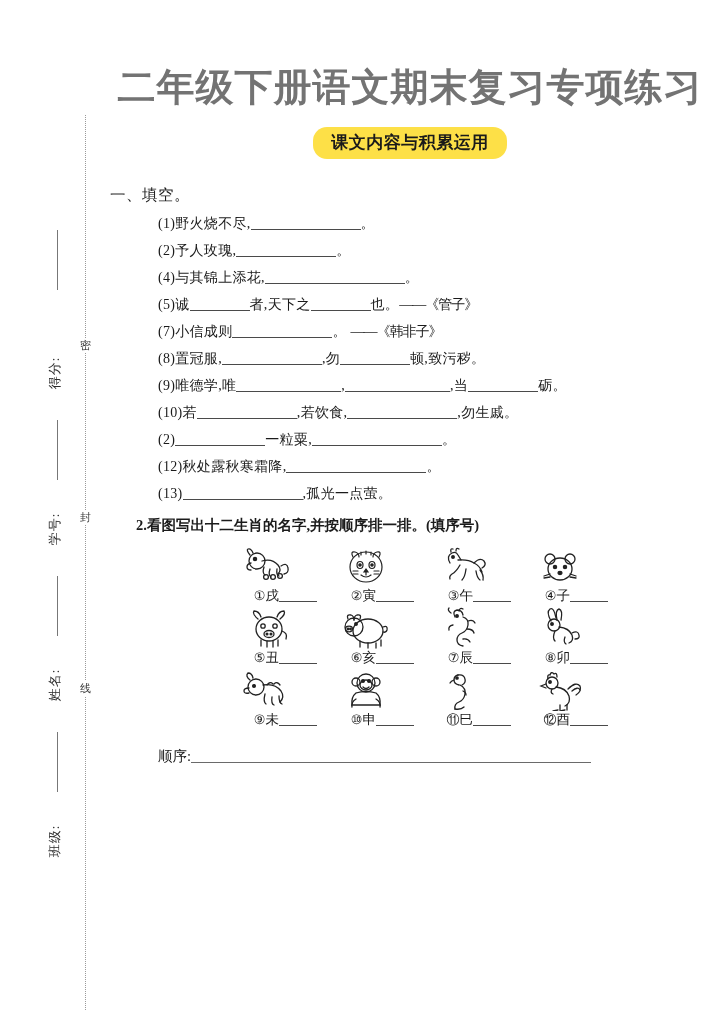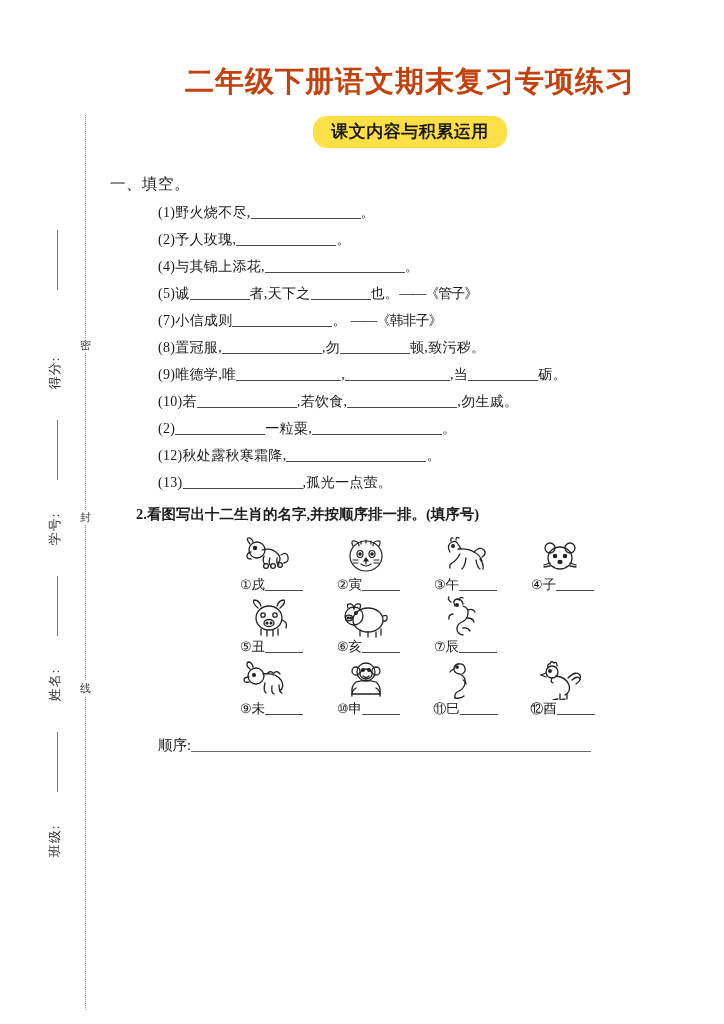--- a/index.html
+++ b/index.html
@@ -81,25 +81,25 @@
     left: 110px;
     top: 0;
     width: 600px;
     height: 1024px;
   }
 
   #page-title {
     margin: 0;
     padding-top: 62px;
     text-align: center;
-    font-size: 29px;
+    font-size: 38px;
     font-weight: 700;
     letter-spacing: 1px;
     font-family: "Liberation Serif", "DejaVu Serif", serif;
-    color: #c2410c;
+    color: #737373;
   }
 
   .subtitle-wrap {
     text-align: center;
     margin-top: 14px;
   }
   #subtitle-badge {
     display: inline-block;
     background: #fde047;
     color: #1a1a1a;
@@ -165,21 +165,21 @@
   .z-icon {
     height: 42px;
     display: flex;
     align-items: flex-end;
     justify-content: center;
   }
   .z-icon svg { display: block; }
   .z-label {
     font-size: 13.5px;
     white-space: nowrap;
-    text-align: center;
+    text-align: right;
     padding-left: 6px;
   }
   .z-num { font-size: 13px; }
   .z-blank {
     display: inline-block;
     border-bottom: 1px solid #4a4a4a;
     width: 38px;
     height: 13px;
     vertical-align: -2px;
   }
@@ -411,20 +411,37 @@
               <circle cx="16" cy="9" r="1.3" fill="#222"></circle>
               <path d="M22 10 q6 2 5 8 q-1 6 -6 8 q-5 2 -5 7 q0 5 6 6"></path>
               <path d="M27 14 q5 -2 7 2 M26 22 q6 0 7 4 M22 32 q5 -1 7 3"></path>
               <path d="M12 18 q-5 1 -4 5"></path>
             </g>
           </svg>
         </div>
         <div class="z-label"><span class="z-num">⑦</span><span>辰</span><span class="z-blank"></span></div>
       </div>
 
+      <div class="z-cell">
+        <div class="z-icon">
+          <svg width="50" height="42" viewBox="0 0 50 42">
+            <g fill="none" stroke="#222" stroke-width="1.3" stroke-linecap="round">
+              <path d="M16 14 q-5 -9 -1 -12 q4 -2 6 9"></path>
+              <path d="M22 13 q-2 -10 2 -11 q4 1 2 11"></path>
+              <circle cx="19" cy="18" r="6"></circle>
+              <circle cx="17" cy="17" r="1.3" fill="#222"></circle>
+              <path d="M24 20 q10 1 13 8 q2 6 -3 8"></path>
+              <path d="M20 24 q-3 7 0 10"></path>
+              <path d="M30 30 q-2 5 1 7"></path>
+              <path d="M37 26 q6 -3 7 2 q1 4 -4 4"></path>
+            </g>
+          </svg>
+        </div>
+        <div class="z-label"><span class="z-num">⑧</span><span>卯</span><span class="z-blank"></span></div>
+      </div>
     </div>
 
     <div class="z-row">
       <div class="z-cell">
         <div class="z-icon">
           <svg width="56" height="40" viewBox="0 0 56 40">
             <g fill="none" stroke="#222" stroke-width="1.3" stroke-linecap="round">
               <circle cx="15" cy="16" r="8"></circle>
               <path d="M9 9 q-5 -4 -2 -7 q4 0 5 5"></path>
               <path d="M8 17 q-5 0 -5 3 q0 3 5 2"></path>

